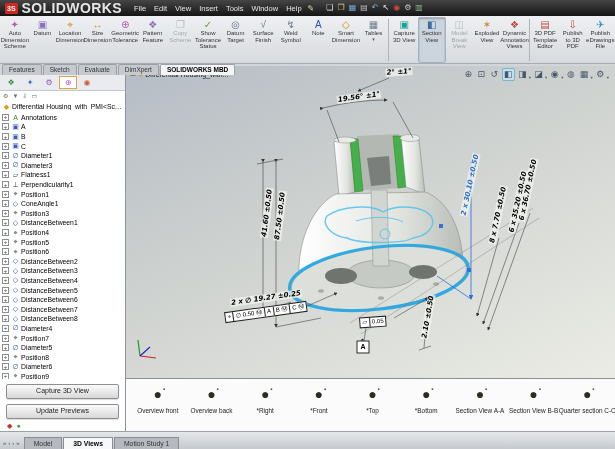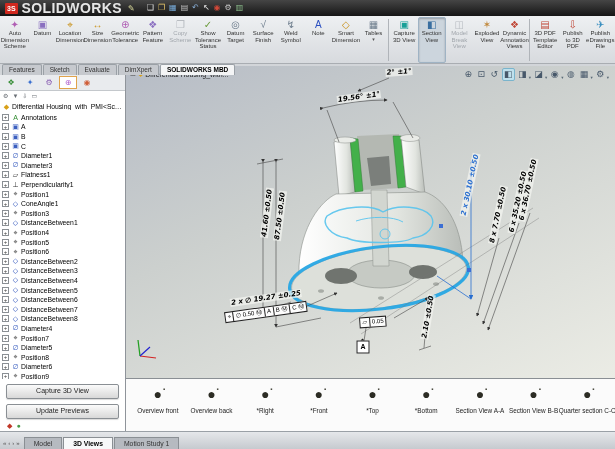--- a/index.html
+++ b/index.html
@@ -96,20 +96,29 @@
   .btab{font-size:6.8px;padding:2px 9px;background:#b6bac0;border:1px solid #8a8f94;border-bottom:none;
     margin-right:1px;color:#333;}
   .btab.active{background:#f7f8f9;font-weight:bold;color:#000;}
 </style>
 </head>
 <body style="--accent: #27a7e4; --section-green: #43b04a; --dim-blue: #2a6fd0;">
 
 <div id="titlebar">
   <span class="logo-box">3S</span>
   <span class="app-name">SOLIDWORKS</span>
+  <span id="menus">
+      <span class="menu-item">File</span>
+      <span class="menu-item">Edit</span>
+      <span class="menu-item">View</span>
+      <span class="menu-item">Insert</span>
+      <span class="menu-item">Tools</span>
+      <span class="menu-item">Window</span>
+      <span class="menu-item">Help</span>
+    </span>
   <span class="pencil">✎</span>
   <span id="qat">
       <span class="qat-icon" style="color: rgb(232, 232, 232);">❏</span>
       <span class="qat-icon" style="color: rgb(232, 200, 106);">❐</span>
       <span class="qat-icon" style="color: rgb(122, 176, 224);">▦</span>
       <span class="qat-icon" style="color: rgb(200, 200, 200);">▤</span>
       <span class="qat-icon" style="color: rgb(138, 176, 216);">↶</span>
       <span class="qat-icon" style="color: rgb(232, 232, 232);">↖</span>
       <span class="qat-icon" style="color: rgb(208, 72, 56);">◉</span>
       <span class="qat-icon" style="color: rgb(200, 200, 200);">⚙</span>

